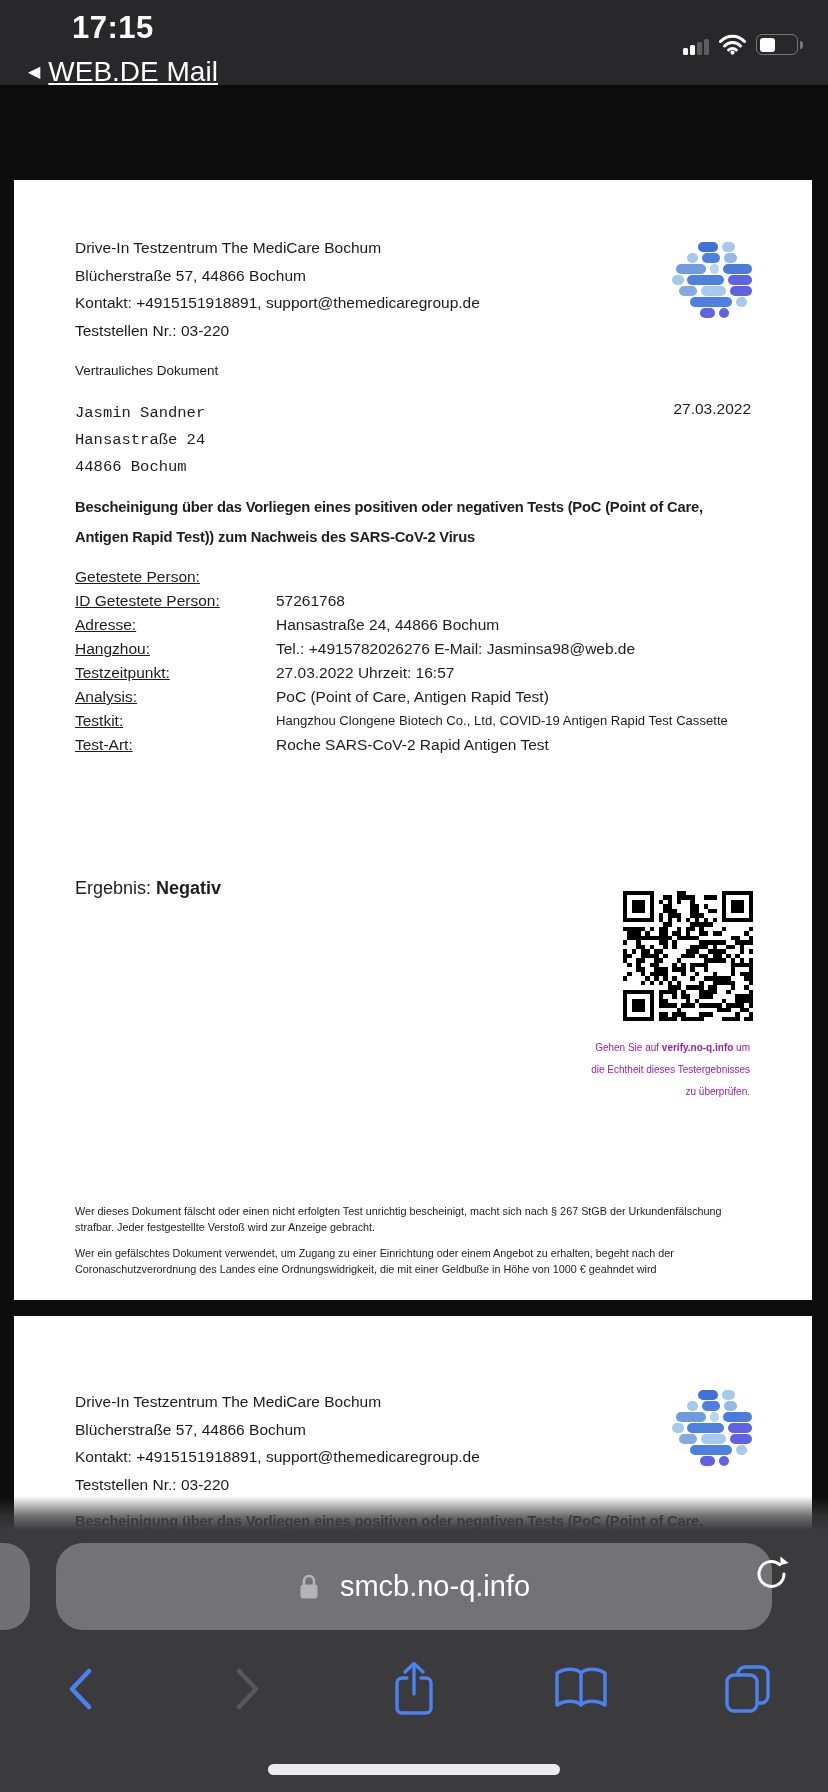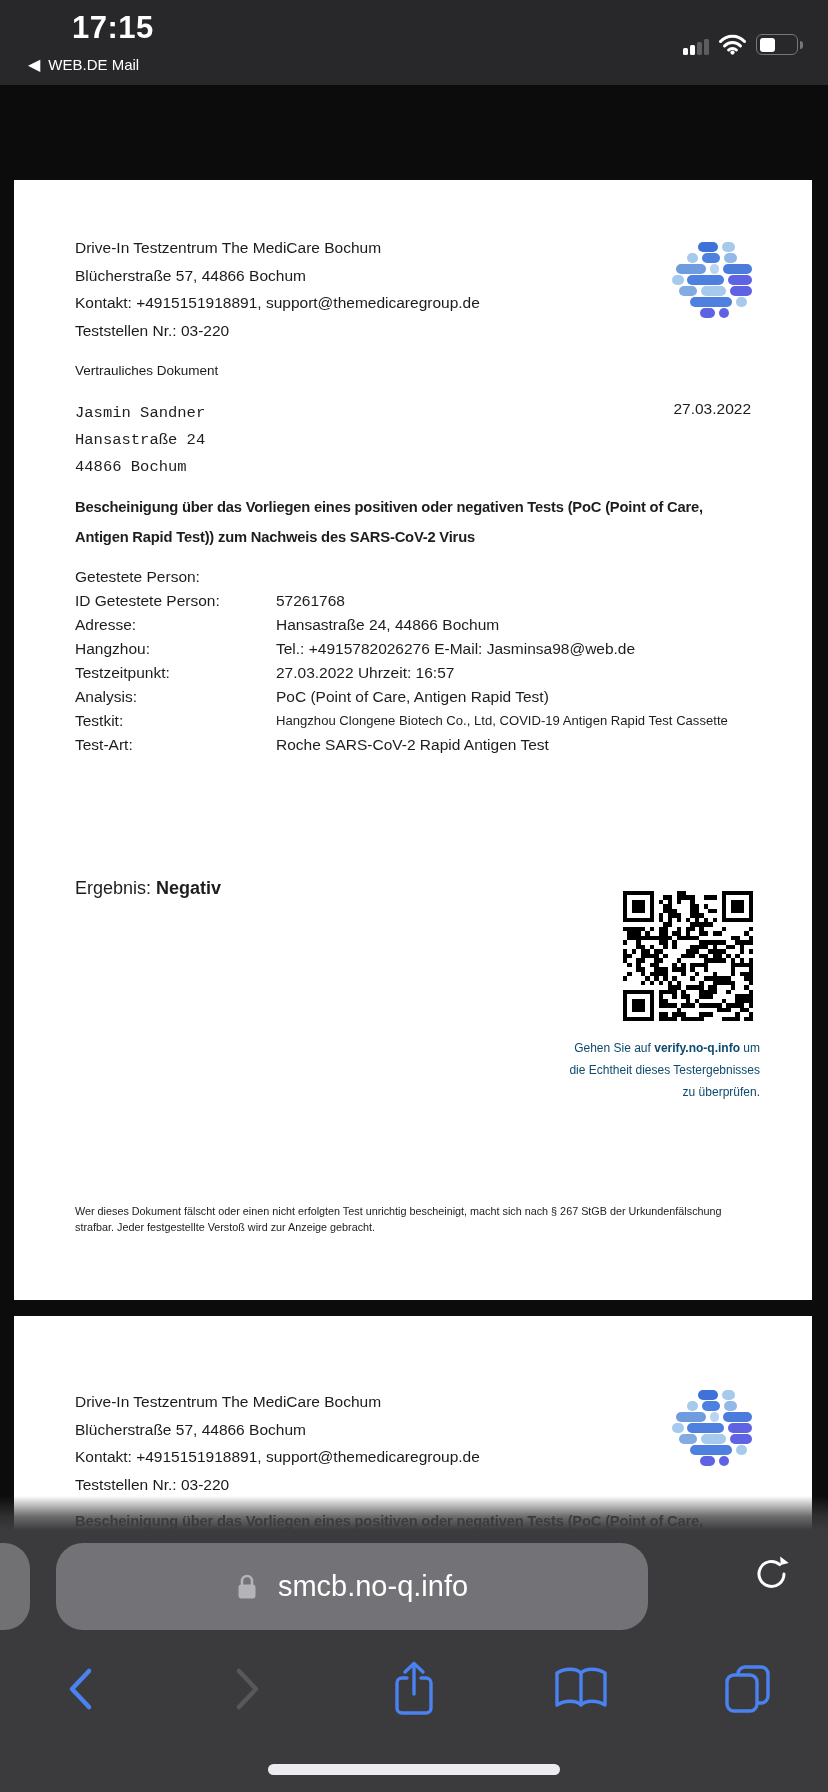--- a/index.html
+++ b/index.html
@@ -7,21 +7,21 @@
     position:relative;width:828px;height:1792px;overflow:hidden;
     background:#0c0c0c;
     font-family:"Liberation Sans","DejaVu Sans",sans-serif;
     -webkit-font-smoothing:antialiased;
   }
   
   .status-bar{position:absolute;left:0;top:0;width:828px;height:85px;background:#28282a;z-index:40;}
   .sb-time{position:absolute;left:72px;top:10px;font-size:31px;font-weight:700;color:#fff;letter-spacing:.5px;}
   .sb-back{position:absolute;left:28px;top:56px;display:flex;align-items:center;gap:8px;color:#fff;cursor:pointer;}
   .sb-back .tri{font-size:16px;line-height:1;}
-  .sb-back .lbl{font-size:15px;}
+  .sb-back .lbl{font-size:28px;text-decoration:underline;}
   .sb-icons{position:absolute;right:30px;top:34px;display:flex;align-items:flex-end;gap:10px;}
   .sig{display:flex;align-items:flex-end;gap:2px;height:17px;}
   .sig i{display:block;width:5px;border-radius:1.5px;background:#5d5d61;}
   .sig i.on{background:#fff;}
   .batt{position:relative;width:42px;height:21px;}
   .batt .body{position:absolute;inset:0;border:1.5px solid #77777a;border-radius:6px;}
   .batt .fill{position:absolute;left:3.5px;top:3.5px;width:15px;height:14px;border-radius:3px;background:#fff;}
   .batt .nub{position:absolute;right:-5px;top:6.5px;width:3.5px;height:8px;border-radius:0 3px 3px 0;background:#77777a;}
   
   .viewport{position:absolute;left:0;top:85px;width:828px;height:1707px;background:#0c0c0c;}
@@ -34,37 +34,37 @@
   .logo{position:absolute;width:80px;height:76px;}
   .p1 .logo{left:658px;top:62px;}
   .p2 .logo{left:658px;top:74px;}
   .logo i{position:absolute;height:10px;border-radius:5px;}
   .confidential{position:absolute;left:61px;top:183px;font-size:13.5px;color:#1b1b1d;}
   .recipient{position:absolute;left:61px;top:220px;font-size:15.5px;line-height:27px;font-family:Liberation Mono, monospace;}
   .doc-date{position:absolute;right:61px;top:220px;font-size:15.5px;}
   .cert-title{position:absolute;left:61px;top:312px;font-size:15.5px;font-weight:700;line-height:30px;letter-spacing:-.2px;transform:scaleX(.95);transform-origin:left top;white-space:nowrap;}
   .details{position:absolute;left:61px;top:385px;font-size:15.5px;line-height:24px;}
   .drow{display:flex;}
-  .dlabel{flex:0 0 201px;}
+  .dlabel{flex:0 0 201px;text-decoration:underline;}
   .dvalue{white-space:nowrap;}
   .dvalue.small{font-size:13.5px;transform:scaleX(.97);transform-origin:left center;}
   .result{position:absolute;left:61px;top:698px;font-size:18px;}
   .result b{font-weight:700;}
   .qr{position:absolute;left:609px;top:711px;width:130px;height:130px;}
-  .verify{position:absolute;right:52px;top:857px;text-align:right;font-size:12px;line-height:22px;color:#0c4a6e;}
+  .verify{position:absolute;right:62px;top:857px;text-align:right;font-size:10px;line-height:22px;color:#a21caf;}
   .verify b{font-weight:700;}
   .legal{position:absolute;left:61px;top:1024px;width:678px;font-size:10.8px;line-height:15.5px;color:#222;}
   .legal p{margin:0 0 11px 0;}
   .cutoff-title{position:absolute;left:61px;top:196px;font-size:15.5px;font-weight:700;letter-spacing:-.2px;transform:scaleX(.95);transform-origin:left top;white-space:nowrap;color:#3a3a3c;}
   
   .chrome-fade{position:absolute;left:0;top:1496px;width:828px;height:34px;z-index:20;
     background:linear-gradient(to bottom, rgba(59,59,61,0) 0%, rgba(59,59,61,.75) 60%, #3b3b3d 100%);}
   .chrome-bar{position:absolute;left:0;top:1530px;width:828px;height:262px;background:#3b3b3d;z-index:21;}
   .tab-fragment{position:absolute;left:-40px;top:13px;width:70px;height:87px;border-radius:26px;background:#717174;}
-  .url-bar{position:absolute;left:56px;top:13px;width:592px;height:87px;border-radius:27px;background:#737377;
+  .url-bar{position:absolute;left:56px;top:13px;width:716px;height:87px;border-radius:27px;background:#737377;
     display:flex;align-items:center;justify-content:center;gap:20px;cursor:pointer;}
   .url-text{color:#fff;font-size:29px;}
   .lock{width:22px;height:28px;position:relative;flex:0 0 auto;}
   .reload{position:absolute;right:26px;top:0;height:87px;width:60px;display:flex;align-items:center;justify-content:center;color:#fff;cursor:pointer;}
   .toolbar{position:absolute;left:0;top:122px;width:828px;height:74px;display:flex;align-items:center;justify-content:space-between;padding:0 40px;box-sizing:border-box;}
   .tb-btn{display:flex;align-items:center;justify-content:center;width:80px;height:74px;cursor:pointer;}
   .home-indicator{position:absolute;left:268px;top:234px;width:292px;height:11px;border-radius:6px;background:#ececf0;}
 </style>
 </head>
 <body>
@@ -488,20 +488,21 @@
         </svg>
 
       <div class="verify">
         <div><span>Gehen Sie auf </span><b>verify.no-q.info</b><span> um</span></div>
         <div>die Echtheit dieses Testergebnisses</div>
         <div>zu überprüfen.</div>
       </div>
 
       <div class="legal">
         <p>Wer dieses Dokument fälscht oder einen nicht erfolgten Test unrichtig bescheinigt, macht sich nach § 267 StGB der Urkundenfälschung strafbar. Jeder festgestellte Verstoß wird zur Anzeige gebracht.</p>
+        <p>Wer ein gefälschtes Dokument verwendet, um Zugang zu einer Einrichtung oder einem Angebot zu erhalten, begeht nach der Coronaschutzverordnung des Landes eine Ordnungswidrigkeit, die mit einer Geldbuße in Höhe von 1000 € geahndet wird</p>
       </div>
     </div>
 
     <div class="page page2 p2">
       <div class="cert-header">
         <div>Drive-In Testzentrum The MediCare Bochum</div>
         <div>Blücherstraße 57, 44866 Bochum</div>
         <div>Kontakt: +4915151918891, support@themedicaregroup.de</div>
         <div>Teststellen Nr.: 03-220</div>
       </div>

